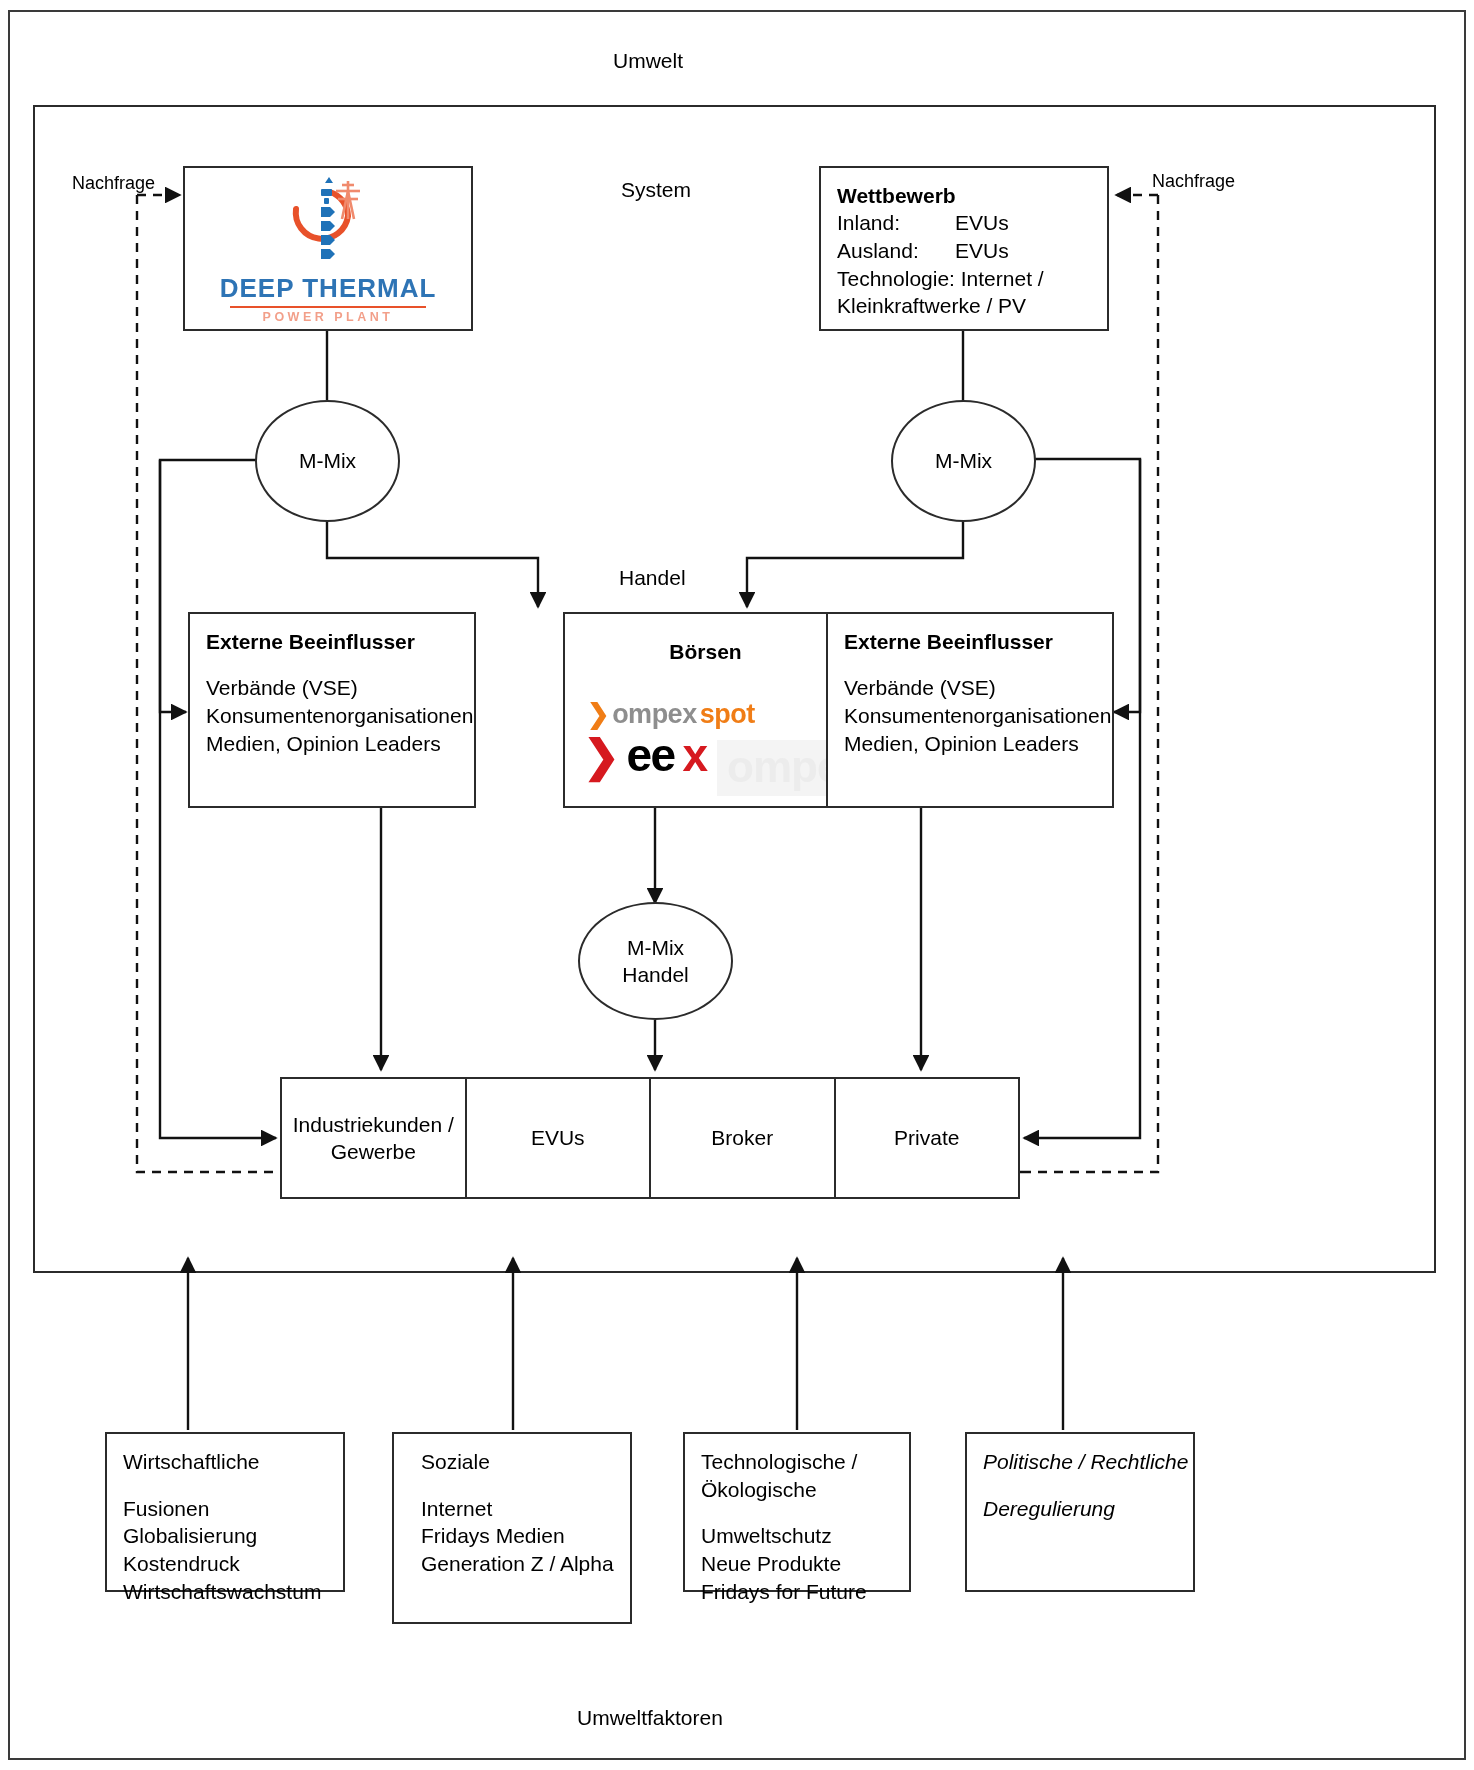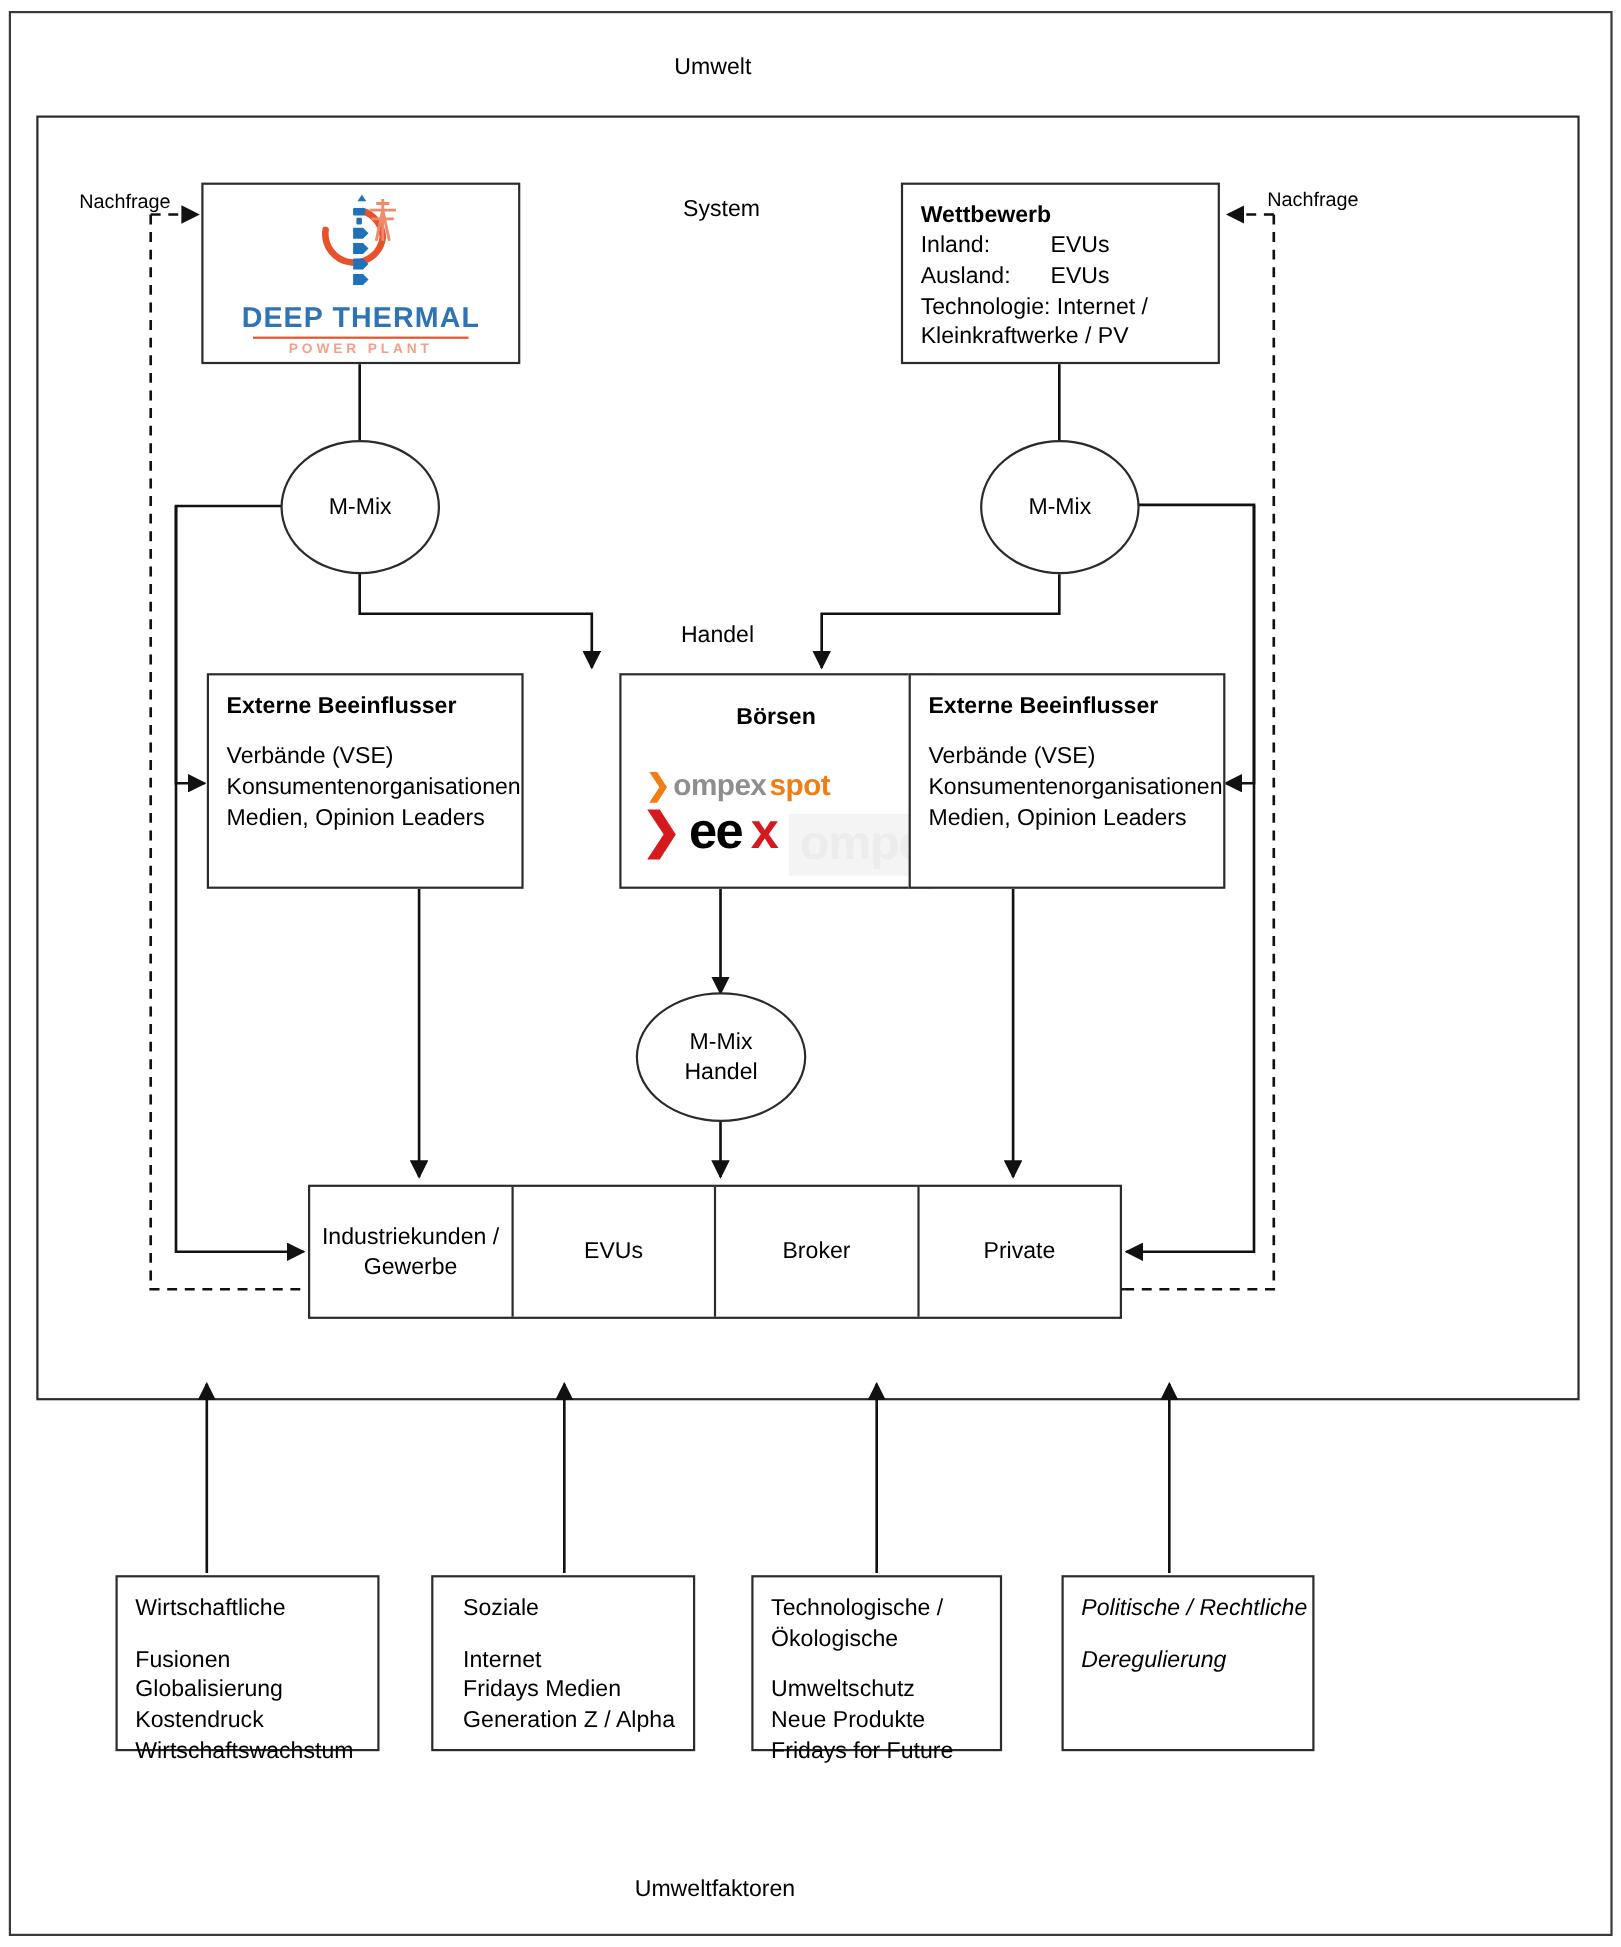--- a/index.html
+++ b/index.html
@@ -305,21 +305,21 @@
 
   <div class="box box-pad" style="left:105px; top:1432px; width:240px; height:160px;">
     <div class="box-line">Wirtschaftliche</div>
     <div class="gap"></div>
     <div class="box-line">Fusionen</div>
     <div class="box-line">Globalisierung</div>
     <div class="box-line">Kostendruck</div>
     <div class="box-line">Wirtschaftswachstum</div>
   </div>
 
-  <div class="box box-pad" style="left:392px; top:1432px; width:240px; height:160px;padding-left:27px;">
+  <div class="box box-pad" style="left:392px; top:1432px; width:240px; height:192px;padding-left:27px;">
     <div class="box-line">Soziale</div>
     <div class="gap"></div>
     <div class="box-line">Internet</div>
     <div class="box-line">Fridays Medien</div>
     <div class="box-line">Generation Z / Alpha</div>
   </div>
 
   <div class="box box-pad" style="left:683px; top:1432px; width:228px; height:160px;">
     <div class="box-line">Technologische /</div>
     <div class="box-line">Ökologische</div>

